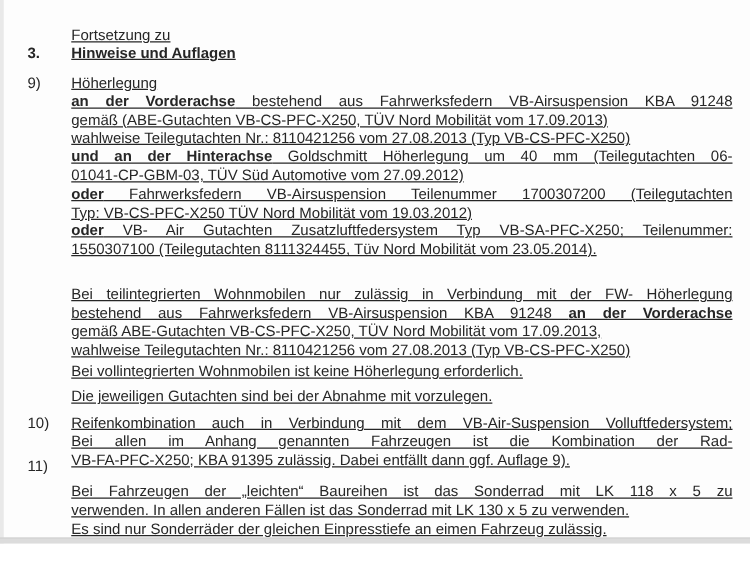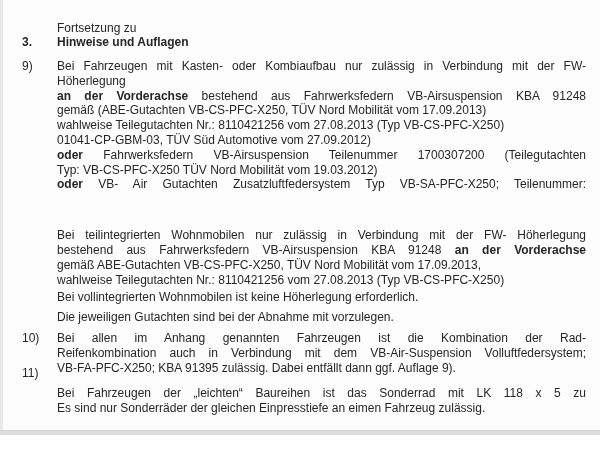--- a/index.html
+++ b/index.html
@@ -2,21 +2,21 @@
 <html><head>
 <meta charset="utf-8">
 <style>
   html,body { margin:0; padding:0; background:#ffffff; }
   .page {
     position:relative; width:600px; height:456px; overflow:hidden;
     background:#fdfdfd; color:#262626;
     font-family:"Liberation Sans", sans-serif;
     font-size:12px; line-height:14.8px;
   }
-  .col  { position:absolute; left:57px; width:529px; }
+  .col  { position:absolute; left:57px; width:529px;text-decoration:underline; }
   .num  { position:absolute; left:22px; width:30px; }
   .bold { font-weight:bold; }
   .line { white-space:normal; }
   .line.just { text-align:justify; text-align-last:justify; }
   b { font-weight:bold; }
   .edge-left   { position:absolute; left:0; top:0; width:3px; height:456px; background:#e9e9e9; }
   .bottom-rule { position:absolute; left:0; top:430px; width:600px; height:4px; background:#dcdcdc; border-top:1px solid #d2d2d2; }
   .below-rule  { position:absolute; left:0; top:435px; width:600px; height:21px; background:#ffffff; }
 </style>
 </head>
@@ -25,50 +25,52 @@
 <div class="page" style="background: rgb(253, 253, 253); color: rgb(38, 38, 38);">
   <div class="edge-left" style="background: rgb(233, 233, 233);"></div>
 
   <div class="line col" style="top:21px">Fortsetzung zu</div>
   <div class="num bold" style="top:35.2px">3.</div>
   <div class="line col bold" style="top:35.2px">Hinweise und Auflagen</div>
 
   <div id="blocks">
       <div class="num" style="top: 59px;">9)</div>
       <div class="col" style="top: 59px;">
-        <div class="line just"><span>Bei Fahrzeugen mit Kasten- oder Kombiaufbau nur zulässig in Verbindung mit der FW-</span></div>
         <div class="line"><span>Höherlegung</span></div>
         <div class="line just"><b>an der Vorderachse</b><span> bestehend aus Fahrwerksfedern VB-Airsuspension KBA 91248</span></div>
         <div class="line"><span>gemäß (ABE-Gutachten VB-CS-PFC-X250, TÜV Nord Mobilität vom 17.09.2013)</span></div>
         <div class="line"><span>wahlweise Teilegutachten Nr.: 8110421256 vom 27.08.2013 (Typ VB-CS-PFC-X250)</span></div>
+        <div class="line just"><b>und an der Hinterachse</b><span> Goldschmitt Höherlegung um 40 mm (Teilegutachten 06-</span></div>
         <div class="line"><span>01041-CP-GBM-03, TÜV Süd Automotive vom 27.09.2012)</span></div>
         <div class="line just"><b>oder</b><span> Fahrwerksfedern VB-Airsuspension Teilenummer 1700307200 (Teilegutachten</span></div>
         <div class="line"><span>Typ: VB-CS-PFC-X250 TÜV Nord Mobilität vom 19.03.2012)</span></div>
         <div class="line just"><b>oder</b><span> VB- Air Gutachten Zusatzluftfedersystem Typ VB-SA-PFC-X250; Teilenummer:</span></div>
+        <div class="line"><span>1550307100 (Teilegutachten 8111324455, Tüv Nord Mobilität vom 23.05.2014).</span></div>
       </div>
       <div class="col" style="top: 228.2px;">
         <div class="line just"><span>Bei teilintegrierten Wohnmobilen nur zulässig in Verbindung mit der FW- Höherlegung</span></div>
         <div class="line just"><span>bestehend aus Fahrwerksfedern VB-Airsuspension KBA 91248 </span><b>an der Vorderachse</b></div>
         <div class="line"><span>gemäß ABE-Gutachten VB-CS-PFC-X250, TÜV Nord Mobilität vom 17.09.2013,</span></div>
         <div class="line"><span>wahlweise Teilegutachten Nr.: 8110421256 vom 27.08.2013 (Typ VB-CS-PFC-X250)</span></div>
       </div>
       <div class="col" style="top: 290.4px;">
         <div class="line"><span>Bei vollintegrierten Wohnmobilen ist keine Höherlegung erforderlich.</span></div>
       </div>
       <div class="col" style="top: 310.4px;">
         <div class="line"><span>Die jeweiligen Gutachten sind bei der Abnahme mit vorzulegen.</span></div>
       </div>
       <div class="num" style="top: 331.2px;">10)</div>
       <div class="col" style="top: 331.2px;">
+        <div class="line just"><span>Reifenkombination auch in Verbindung mit dem VB-Air-Suspension Volluftfedersystem;</span></div>
         <div class="line just"><span>Bei allen im Anhang genannten Fahrzeugen ist die Kombination der Rad-</span></div>
-        <div class="line just"><span>Reifenkombination auch in Verbindung mit dem VB-Air-Suspension Volluftfedersystem;</span></div>
         <div class="line"><span>VB-FA-PFC-X250; KBA 91395 zulässig. Dabei entfällt dann ggf. Auflage 9).</span></div>
       </div>
       <div class="num" style="top: 366px;">11)</div>
       <div class="col" style="top: 386px;">
         <div class="line just"><span>Bei Fahrzeugen der „leichten“ Baureihen ist das Sonderrad mit LK 118 x 5 zu</span></div>
+        <div class="line"><span>verwenden. In allen anderen Fällen ist das Sonderrad mit LK 130 x 5 zu verwenden.</span></div>
         <div class="line"><span>Es sind nur Sonderräder der gleichen Einpresstiefe an eimen Fahrzeug zulässig.</span></div>
       </div>
     </div>
 
   <div class="bottom-rule" style="background: rgb(220, 220, 220);"></div>
   <div class="below-rule"></div>
 </div>
 
 </body></html>

